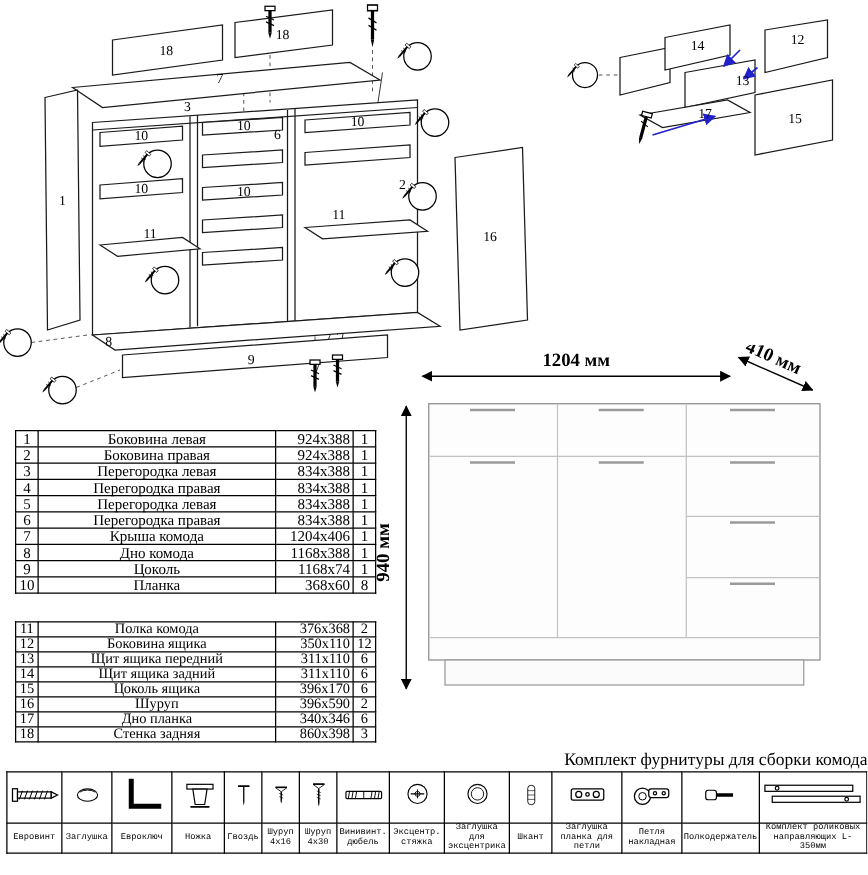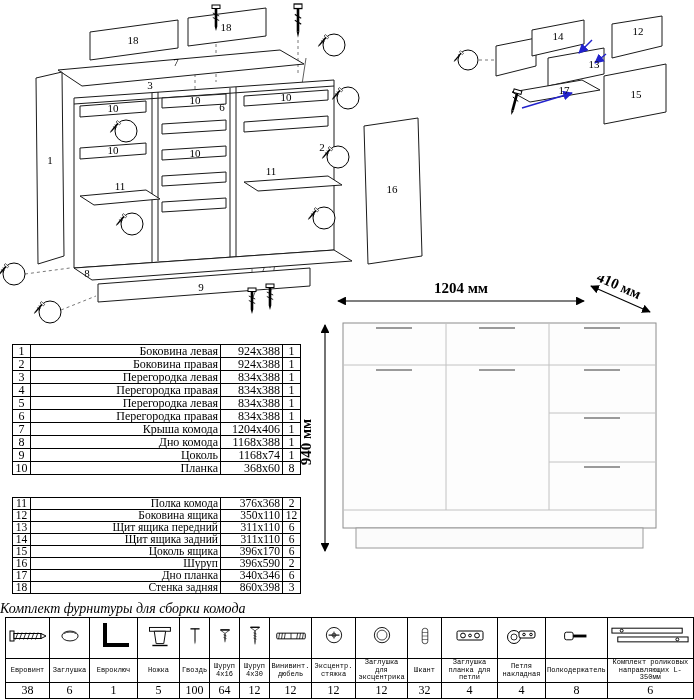--- a/index.html
+++ b/index.html
@@ -10,24 +10,24 @@
     font-family: "Liberation Serif", serif; color:#000;
   }
   .abs { position: absolute; }
   svg text { font-family: "Liberation Serif", serif; font-size: 11px; fill: #000; }
   svg text.dim { font-size: 15px; font-weight: bold; }
   table { border-collapse: collapse; background: #fff; position: absolute; }
   td { border: 1px solid #000; font-size: 12px; padding: 0 2px; vertical-align: middle; }
   .parts td { height: 13px; line-height: 12px; }
   .parts.compact td { height: 11px; line-height: 11px; font-size: 11.5px; }
   .parts .num  { width: 18px; text-align: center; }
-  .parts .name { width: 190px; text-align: right; }
+  .parts .name { width: 190px; text-align: center; }
   .parts .size { width: 62px; text-align: right; }
   .parts .qty  { width: 18px; text-align: center; }
-  .hw-title { top: 601px; left: 0; width: 694px; text-align: left; font-size: 14px; font-style: italic; }
+  .hw-title { top: 601px; left: 0; width: 694px; text-align: right; font-size: 14px; }
   .hw td { text-align: center; }
   .hw .icon-cell { height: 40px; vertical-align: middle; padding: 1px; }
   .hw .name-cell { height: 22px; font-size: 7px; line-height: 1.1; padding: 0 1px; vertical-align: middle; font-family: Liberation Mono, monospace; }
   .hw .qty-cell  { height: 14px; font-size: 12px; }
 </style>
 </head>
 <body>
 
 <div class="sheet">
 
@@ -498,33 +498,16 @@
         <td class="name-cell">Шуруп 4х30</td>
         <td class="name-cell">Винивинт. дюбель</td>
         <td class="name-cell">Эксцентр. стяжка</td>
         <td class="name-cell">Заглушка для эксцентрика</td>
         <td class="name-cell">Шкант</td>
         <td class="name-cell">Заглушка планка для петли</td>
         <td class="name-cell">Петля накладная</td>
         <td class="name-cell">Полкодержатель</td>
         <td class="name-cell">Комплект роликовых направляющих L-350мм</td>
       </tr>
-      <tr>
-        <td class="qty-cell">38</td>
-        <td class="qty-cell">6</td>
-        <td class="qty-cell">1</td>
-        <td class="qty-cell">5</td>
-        <td class="qty-cell">100</td>
-        <td class="qty-cell">64</td>
-        <td class="qty-cell">12</td>
-        <td class="qty-cell">12</td>
-        <td class="qty-cell">12</td>
-        <td class="qty-cell">12</td>
-        <td class="qty-cell">32</td>
-        <td class="qty-cell">4</td>
-        <td class="qty-cell">4</td>
-        <td class="qty-cell">8</td>
-        <td class="qty-cell">6</td>
-      </tr>
     </tbody>
   </table>
 
 </div>
 
 </body></html>

